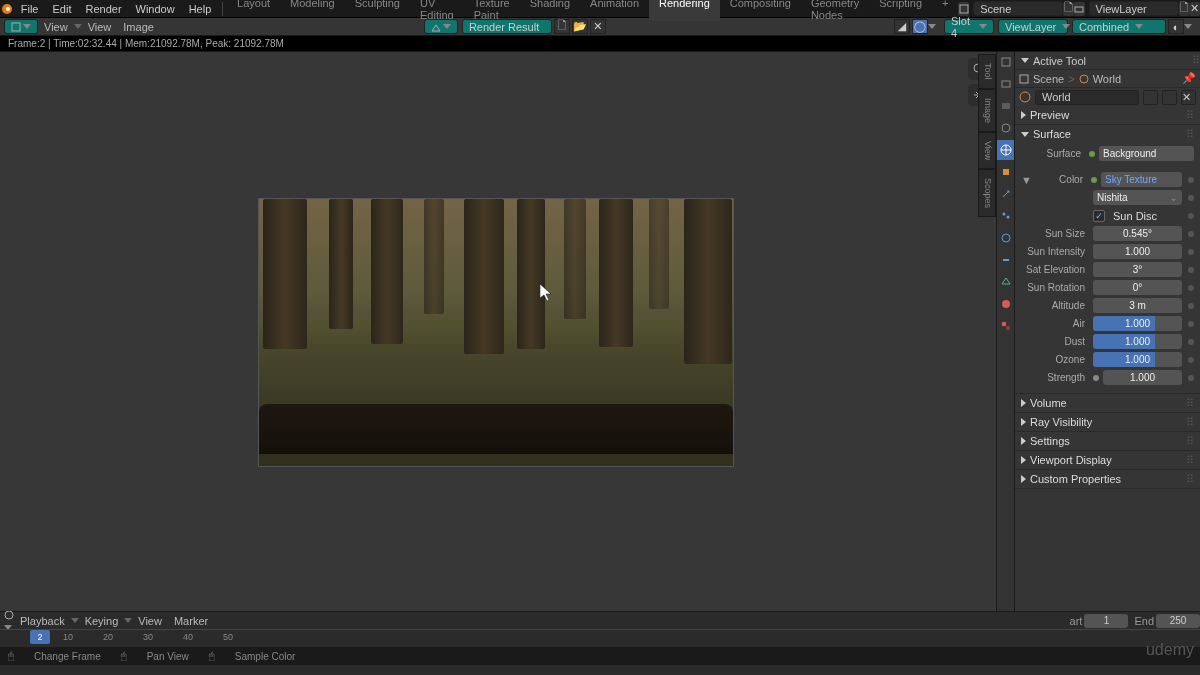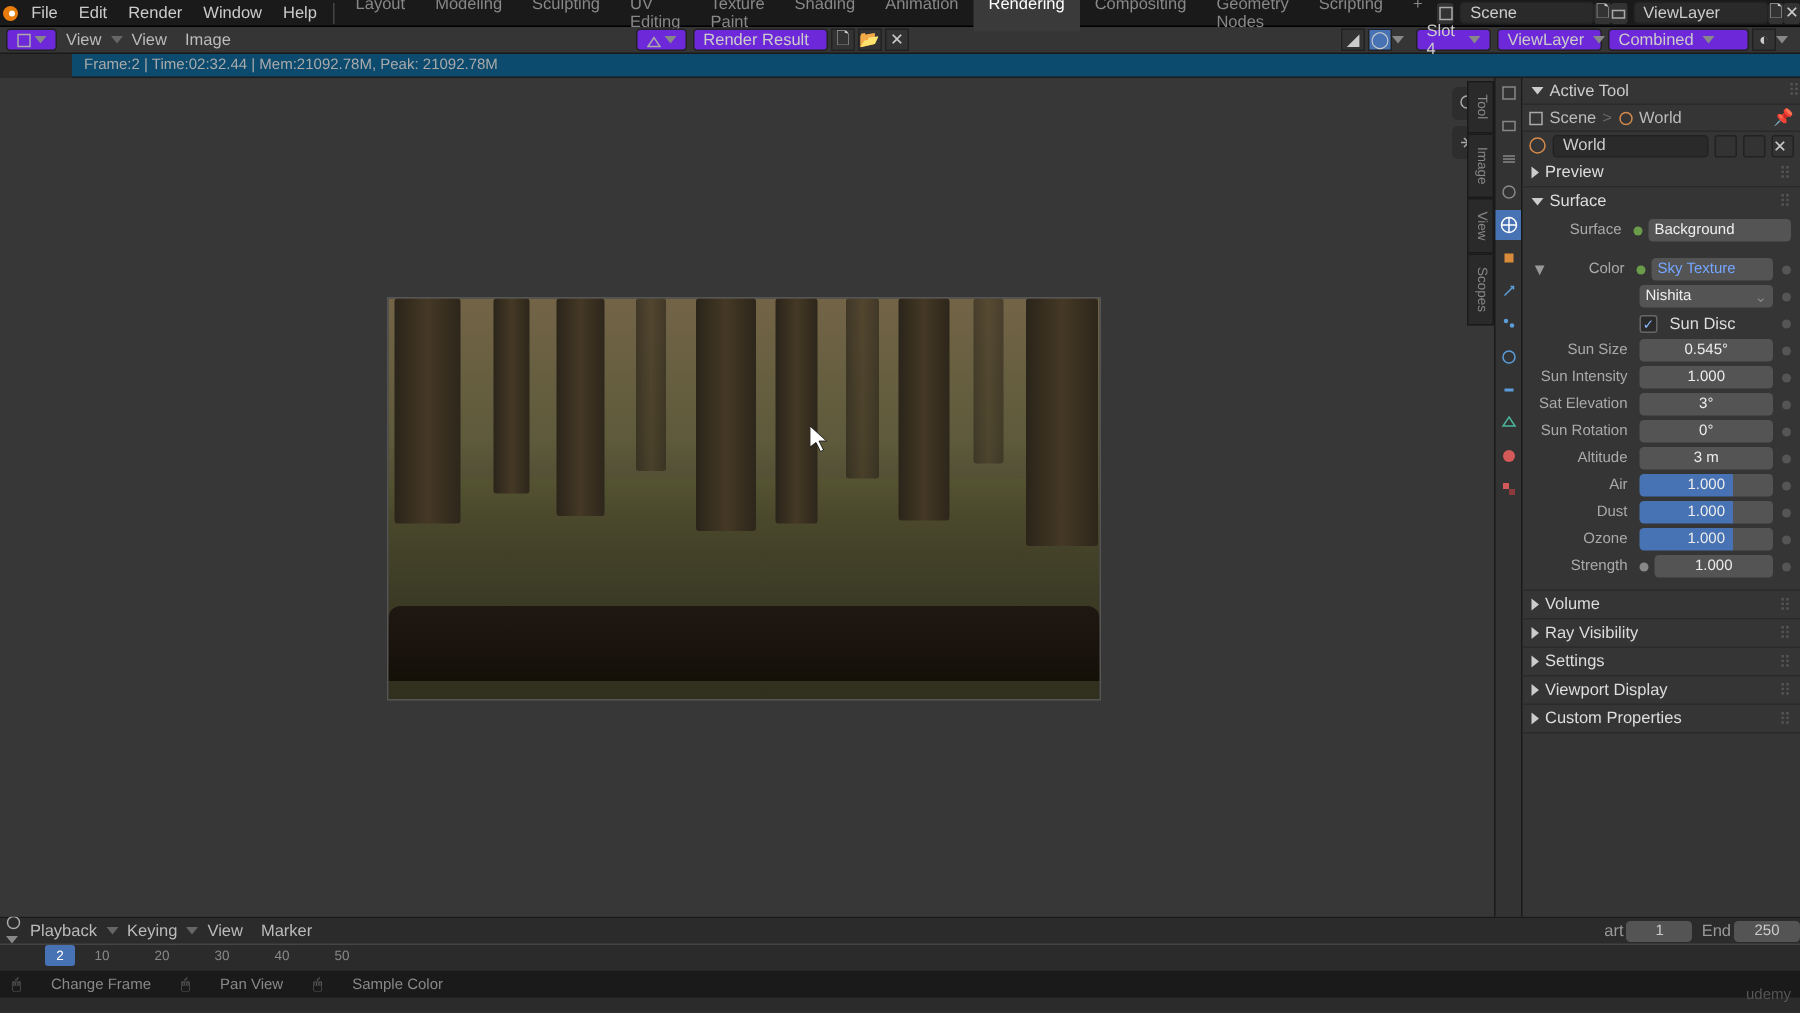--- a/index.html
+++ b/index.html
@@ -12,26 +12,26 @@
 .topmenu .sep { width:1px; height:14px; background:#444; margin:0 4px; }
 .topmenu .tabs { display:flex; gap:0; }
 .topmenu .tab { padding:0 10px; color:#888; cursor:pointer; }
 .topmenu .tab.active { color:#fff; background:#3a3a3a; }
 .topmenu .spacer { flex:1; }
 .topmenu .rfield { height:15px; background:#2a2a2a; border:1px solid #222; border-radius:3px; padding:0 6px; margin-left:4px; display:flex; align-items:center; gap:4px; min-width:90px; }
 .topmenu .ricon { width:14px; height:14px; background:#333; border-radius:2px; display:flex; align-items:center; justify-content:center; }
 
 
 .secbar { height:18px; background:#353535; display:flex; align-items:center; border-bottom:1px solid #1a1a1a; }
-.secbar .dd { height:15px; background:#6d28d9; border:1px solid #222; border-radius:3px; padding:0 6px; margin-left:4px; display:flex; align-items:center; gap:2px; }
+.secbar .dd { height:15px; background:#0f766e; border:1px solid #222; border-radius:3px; padding:0 6px; margin-left:4px; display:flex; align-items:center; gap:2px; }
 .secbar .si { padding:0 6px; color:#bbb; cursor:pointer; }
 .secbar .spacer { flex:1; }
 .secbar .btn { width:16px; height:15px; background:#333; border:1px solid #222; margin-left:2px; display:flex; align-items:center; justify-content:center; cursor:pointer; }
 
-.statusline { height:16px; background:#0c4a6e; color:#aaa; padding:2px 8px; font-size:10px; border-bottom:1px solid #1a1a1a;margin-left:48px; }
+.statusline { height:16px; background:#000000; color:#aaa; padding:2px 8px; font-size:10px; border-bottom:1px solid #1a1a1a; }
 
 
 .main { position:relative; height:559px; background:#383838; display:flex; }
 .viewport { flex:1; position:relative; background:#373737; }
 .vptools { position:absolute; top:6px; right:6px; display:flex; flex-direction:column; gap:4px; }
 .vptool { width:22px; height:22px; background:#2d2d2d; border-radius:4px; display:flex; align-items:center; justify-content:center; color:#aaa; cursor:pointer; }
 .vptabs { position:absolute; right:0; top:0; width:18px; display:flex; flex-direction:column; }
 .vptab { writing-mode:vertical-rl; padding:8px 2px; background:#2a2a2a; border:1px solid #1a1a1a; color:#888; font-size:9px; cursor:pointer; }
 .renderimg { position:absolute; left:258px; top:146px; width:476px; height:269px; border:1px solid #555; background:linear-gradient(180deg,#736447 0%,#5e5a3b 35%,#4a4530 55%,#39362a 80%,#252218 100%); overflow:hidden; }
 .tree { position:absolute; background:linear-gradient(90deg,#2a241a,#453925,#2d261b); border-radius:2px; }
@@ -80,21 +80,21 @@
 .ruler { height:18px; background:#2b2b2b; position:relative; border-top:1px solid #444; }
 .ruler .tick { position:absolute; top:2px; color:#888; font-size:9px; }
 .ruler .cur { position:absolute; top:0; width:20px; height:14px; background:#4772b3; color:#fff; font-size:9px; text-align:center; line-height:14px; border-radius:2px; }
 
 .statusbar { height:18px; background:#1a1a1a; display:flex; align-items:center; padding:0 8px; gap:20px; color:#888; font-size:10px; }
 .statusbar .spacer { flex:1; }
 
 
 .subtitle { position:absolute; bottom:42px; left:50%; transform:translateX(-50%); text-align:center; color:#fff; font-size:15px; z-index:100; }
 .subtitle div { background:rgba(0,0,0,0.65); padding:1px 8px; margin:2px 0; display:inline-block; }
-.udemy { position:absolute; bottom:6px; right:6px; color:#555; font-size:10px; z-index:101; }
+.udemy { position:absolute; bottom:16px; right:6px; color:#555; font-size:16px; z-index:101; }
 
 svg { display:block; }
 </style>
 </head>
 <body>
 
 <div class="topmenu">
   <div class="logo">
     <svg width="12" height="12" viewBox="0 0 12 12">
         <circle cx="6" cy="6" r="5" fill="#e87d0d"></circle>

